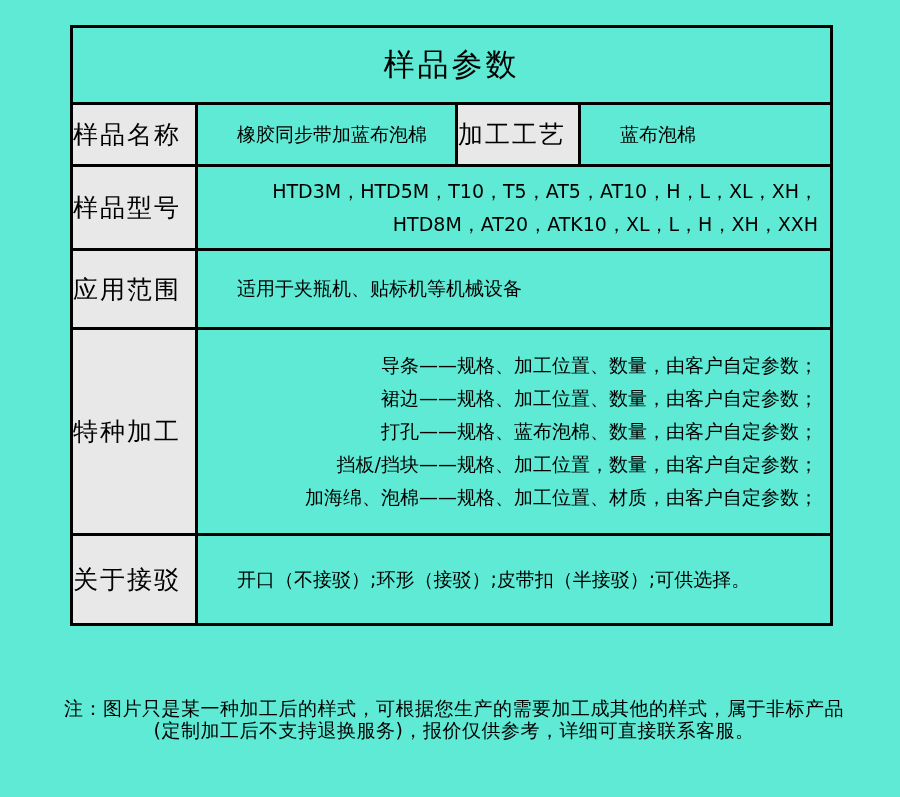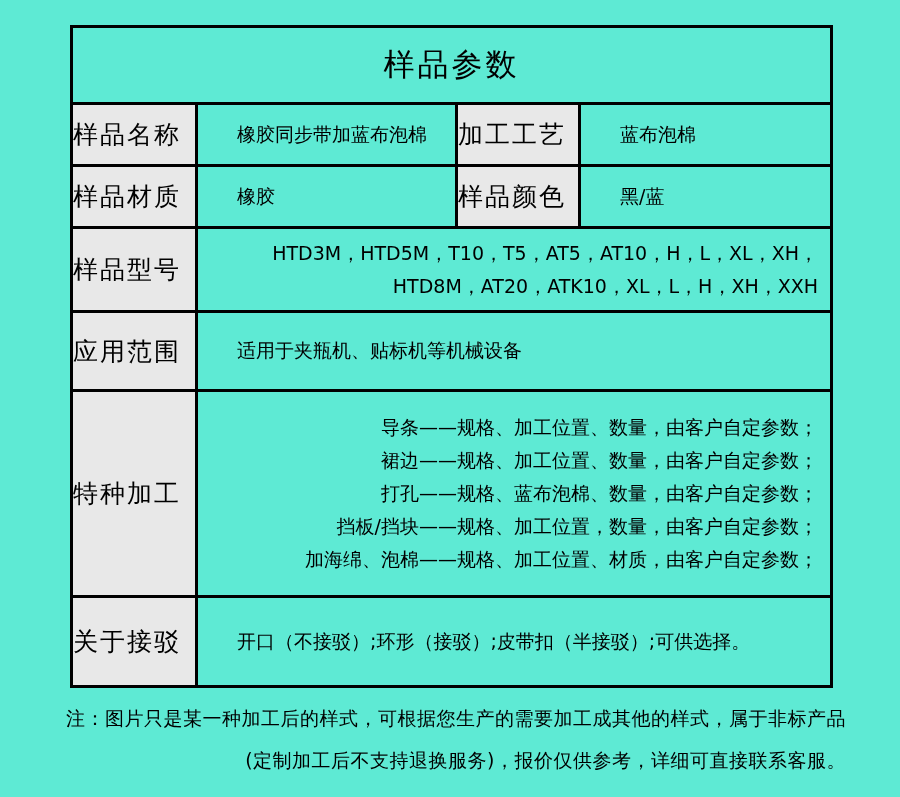--- a/index.html
+++ b/index.html
@@ -50,23 +50,23 @@
   .row-md  { height: 84px; }
   .row-lg  { height: 79px; font-family: Liberation Serif, serif; }
   .row-xl  { height: 206px; }
   .row-end { height: 90px; }
   .line { line-height: 33px; white-space: nowrap; text-align: right; }
   .note {
     position: absolute;
     left: 62px; top: 697px;
     width: 784px;
     font-size: 19px;
-    line-height: 42px;
+    line-height: 22px;
     letter-spacing: 0.5px;
-    text-align: right;
+    text-align: center;
   }
 </style>
 </head>
 <body>
 
 <div class="page">
 
   <table class="spec">
     <colgroup>
       <col style="width:125px">
@@ -80,26 +80,20 @@
       <td class="title-cell" colspan="4">样品参数</td>
     </tr>
 
     <tr class="row-sm">
       <th class="label-cell">样品名称</th>
       <td class="value-cell">橡胶同步带加蓝布泡棉</td>
       <th class="label-cell">加工工艺</th>
       <td class="value-cell">蓝布泡棉</td>
     </tr>
 
-    <tr class="row-sm">
-      <th class="label-cell">样品材质</th>
-      <td class="value-cell">橡胶</td>
-      <th class="label-cell">样品颜色</th>
-      <td class="value-cell">黑/蓝</td>
-    </tr>
 
     <tr class="row-md">
       <th class="label-cell">样品型号</th>
       <td class="value-cell" colspan="3">
         <div class="line">HTD3M，HTD5M，T10，T5，AT5，AT10，H，L，XL，XH，</div>
         <div class="line">HTD8M，AT20，ATK10，XL，L，H，XH，XXH</div>
       </td>
     </tr>
 
     <tr class="row-lg">

